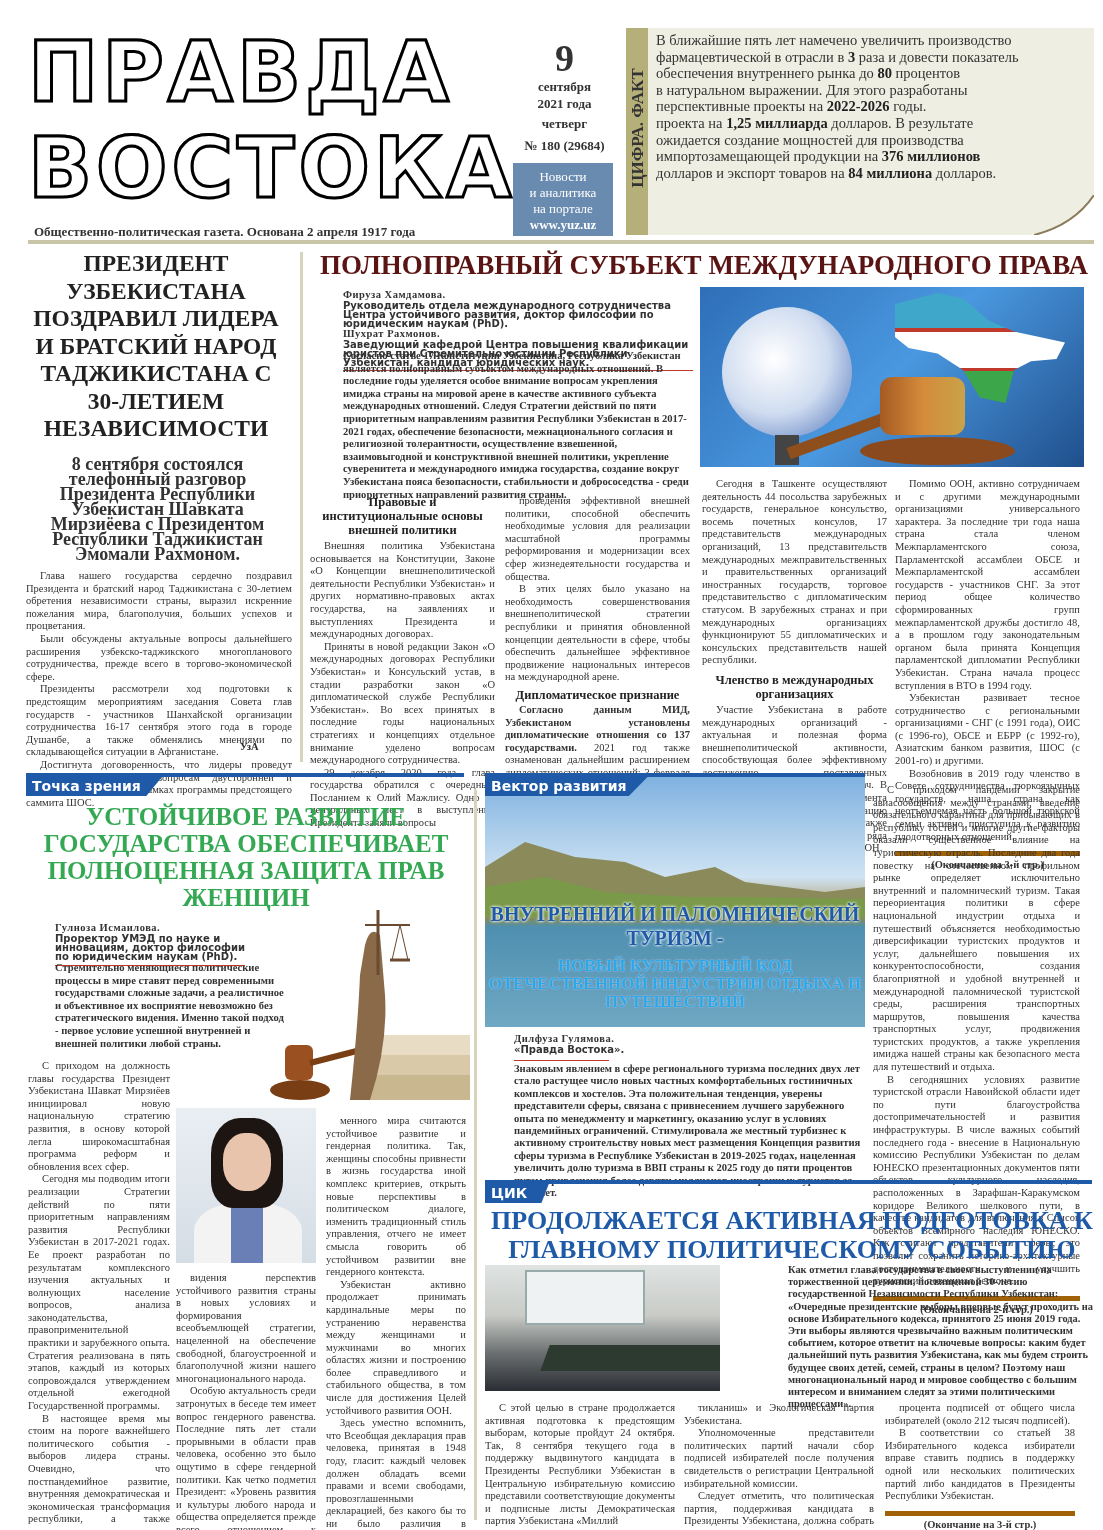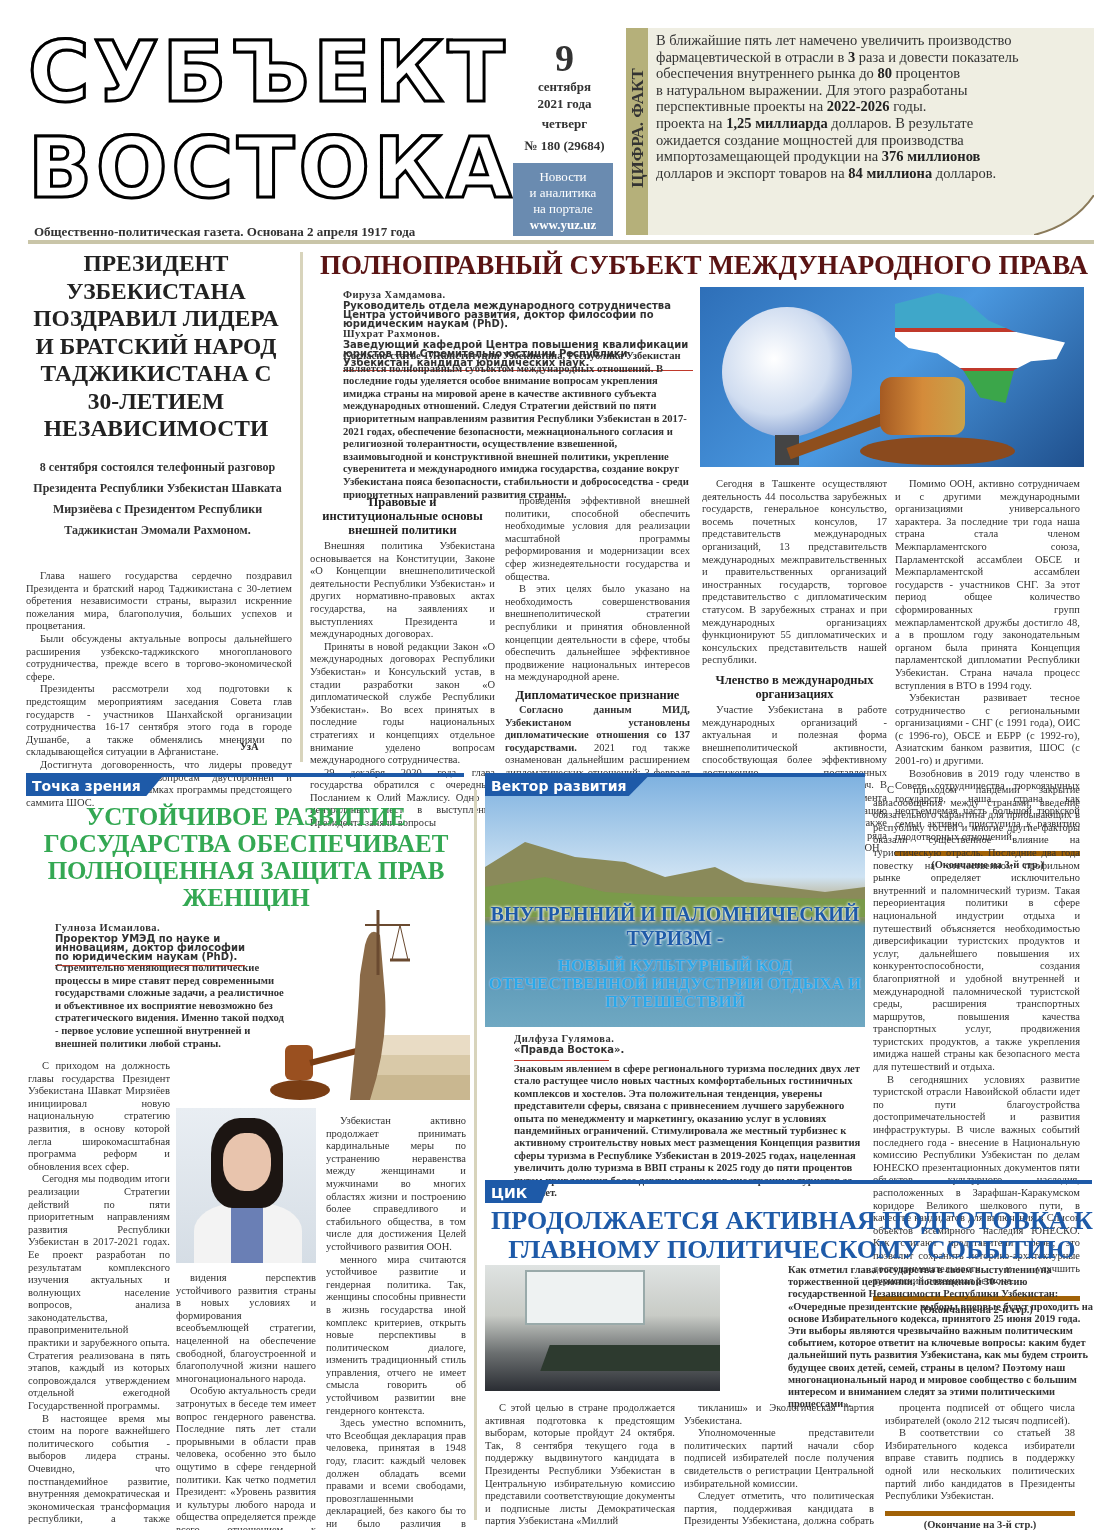--- a/index.html
+++ b/index.html
@@ -21,21 +21,21 @@
   .portal-box .url { font-weight: bold; }
   .fact-box { left: 626px; top: 28px; width: 468px; height: 207px; background: #efeee2; }
   .fact-strip { position: absolute; left: 0; top: 0; width: 22px; height: 100%; background: #b5b07a; }
   .fact-label { position: absolute; left: -78px; top: 90px; width: 180px; text-align: center; transform: rotate(-90deg); font-weight: bold; font-size: 17px; color: #333; }
   .fact-text { position: absolute; left: 30px; top: 4px; width: 430px; font-size: 14.5px; line-height: 16.6px; color: #333; }
   .fact-text b { color: #222; }
   .rule-top { left: 28px; top: 240px; width: 1066px; height: 4px; background: #c9c5a8; }
 
   
   .pres-headline { left: 22px; top: 250px; width: 268px; text-align: center; font-weight: bold; font-size: 23.5px; line-height: 27.5px; color: #222; }
-  .pres-lead { left: 30px; top: 457px; width: 255px; text-align: center; font-weight: bold; font-size: 12px; line-height: 21px; color: #333; }
+  .pres-lead { left: 30px; top: 457px; width: 255px; text-align: center; font-weight: bold; font-size: 18px; line-height: 15px; color: #333; }
   .body-text { font-size: 10.5px; line-height: 12.6px; text-align: justify; color: #333; }
   .body-text p { text-indent: 14px; }
   .pres-body { left: 26px; top: 570px; width: 266px; }
   .uza { left: 240px; top: 741px; font-size: 10.5px; font-weight: bold; }
   .vdiv { width: 3px; background: #d8d4bc; }
 
   
   .main-headline { left: 320px; top: 250px; width: 772px; font-weight: bold; font-size: 27px; color: #5a1414; white-space: nowrap; }
   .main-authors { left: 343px; top: 289px; width: 350px; color: #333; }
   .author-name { font-size: 10.5px; font-weight: bold; letter-spacing: 0.5px; line-height: 12px; }
@@ -80,21 +80,21 @@
   .cec-headline { left: 487px; top: 1206px; width: 610px; text-align: center; font-weight: bold; font-size: 26px; line-height: 29px; color: #1e5aa8; }
   .cec-photo { left: 485px; top: 1265px; width: 235px; height: 126px; background: linear-gradient(180deg,#dfe3e2 0%,#c8cbc6 40%,#6b6f70 70%,#2a2d33 100%); overflow: hidden; }
   .screen { position: absolute; left: 40px; top: 5px; width: 120px; height: 55px; background: #eef2f2; border: 2px solid #9aa; }
   .table-desk { position: absolute; left: 60px; top: 80px; width: 200px; height: 26px; background: #2d3a2f; transform: skewX(-20deg); }
   .cec-lead { left: 788px; top: 1264px; width: 305px; font-weight: bold; font-size: 10.4px; line-height: 12.2px; color: #333; }
 </style>
 </head>
 <body>
 
 <div class="abs masthead-title">
-  <div class="row">СУБЪЕКТ</div>
+  <div class="row">ПРАВДА</div>
   <div class="row">ВОСТОКА</div>
 </div>
 <div class="abs masthead-sub">Общественно-политическая газета. Основана 2 апреля 1917 года</div>
 
 <div class="abs date-block">
   <div class="date-day">9</div>
   <div class="date-line">сентября</div>
   <div class="date-line">2021 года</div>
   <div class="date-line" style="margin-top:3px">четверг</div>
   <div class="date-issue">№ 180 (29684)</div>
@@ -232,22 +232,22 @@
     </div>
 </div>
 <div class="col body-text" style="left:176px;top:1272px;width:140px">
   <div>
       <p>видения перспектив устойчивого развития страны в новых условиях и формирования всеобъемлющей стратегии, нацеленной на обеспечение свободной, благоустроенной и благополучной жизни нашего многонационального народа.</p>
       <p>Особую актуальность среди затронутых в беседе тем имеет вопрос гендерного равенства. Последние пять лет стали прорывными в области прав человека, особенно это было ощутимо в сфере гендерной политики. Как четко подметил Президент: «Уровень развития и культуры любого народа и общества определяется прежде всего отношением к женщине».</p>
     </div>
 </div>
 <div class="col body-text" style="left:326px;top:1115px;width:140px">
   <div>
+      <p>менного мира считаются устойчивое развитие и гендерная политика. Так, женщины способны привнести в жизнь государства иной комплекс критериев, открыть новые перспективы в политическом диалоге, изменить традиционный стиль управления, отчего не имеет смысла говорить об устойчивом развитии вне гендерного контекста.</p>
       <p>Узбекистан активно продолжает принимать кардинальные меры по устранению неравенства между женщинами и мужчинами во многих областях жизни и построению более справедливого и стабильного общества, в том числе для достижения Целей устойчивого развития ООН.</p>
-      <p>менного мира считаются устойчивое развитие и гендерная политика. Так, женщины способны привнести в жизнь государства иной комплекс критериев, открыть новые перспективы в политическом диалоге, изменить традиционный стиль управления, отчего не имеет смысла говорить об устойчивом развитии вне гендерного контекста.</p>
       <p>Здесь уместно вспомнить, что Всеобщая декларация прав человека, принятая в 1948 году, гласит: каждый человек должен обладать всеми правами и всеми свободами, провозглашенными декларацией, без какого бы то ни было различия в отношении расы, цвета кожи, пола, языка, религии, политических или иных убеждений, национального или социального происхождения, имущественного, сословного или иного положения.</p>
     </div>
 
 </div>
 <div class="abs vdiv" style="left:474px;top:790px;height:730px"></div>
 
 <div class="abs blue-rule" style="left:485px;top:773px;width:380px"></div>
 <div class="abs tour-img">
   <svg style="position:absolute;left:0;top:60px" width="380" height="80">
     <path d="M0 30 L40 5 L90 20 L140 25 L180 40 L230 30 L260 45 L300 50 L340 55 L380 50 L380 80 L0 80 Z" fill="#8a8a5a"></path>

